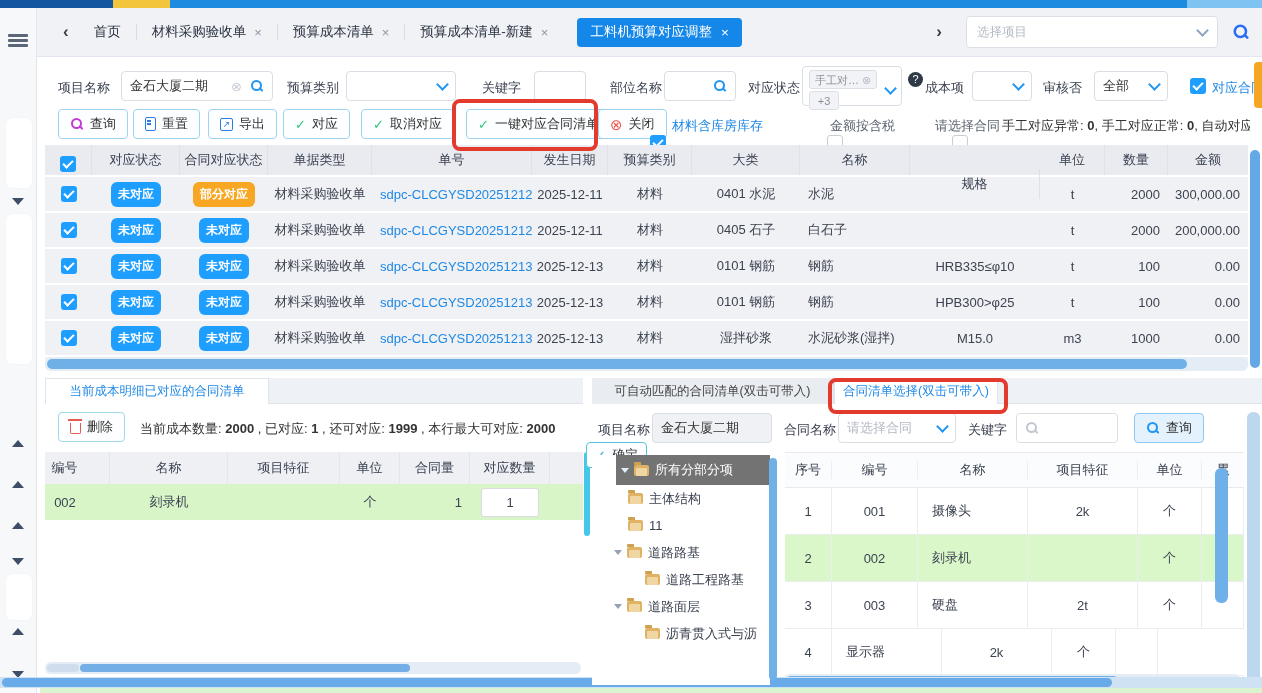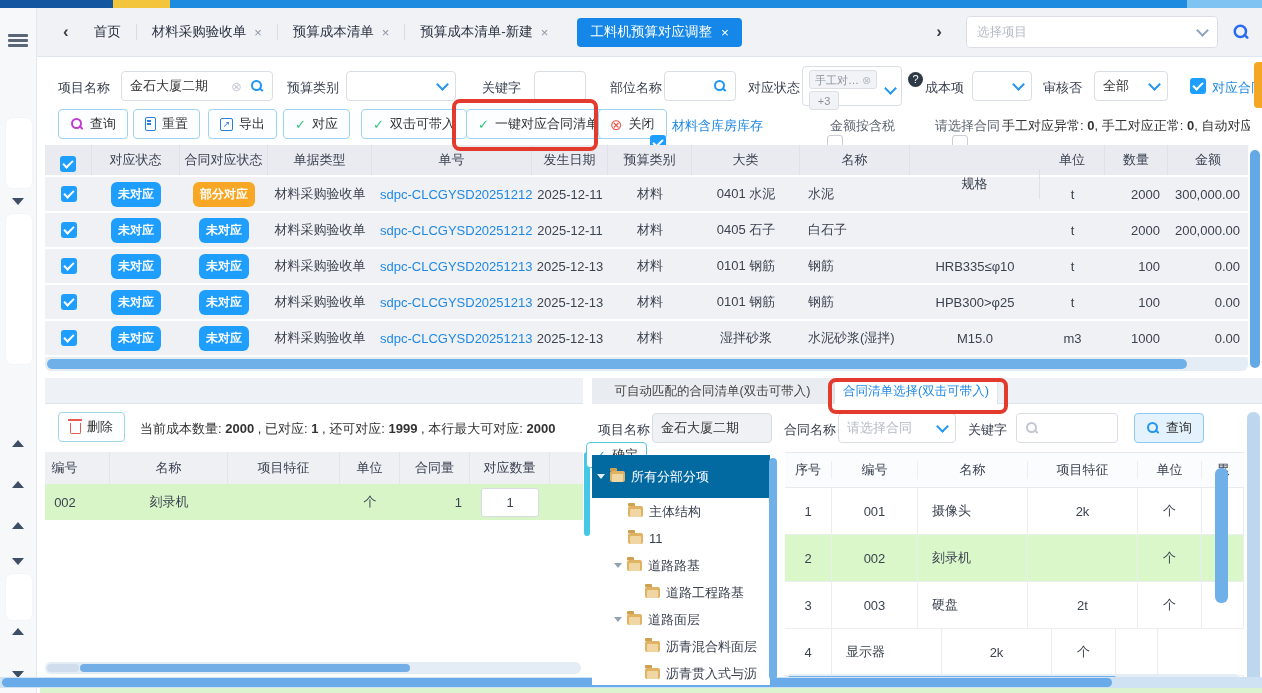--- a/index.html
+++ b/index.html
@@ -70,21 +70,21 @@
   .paneltab{position:absolute;top:378px;height:26px;display:flex;align-items:center;justify-content:center;font-size:12.5px;box-sizing:border-box;cursor:pointer;white-space:nowrap;}
   .paneltab.on{background:#fff;border:1px solid #dfe3ea;border-bottom:none;color:#1e88e5;}
   .paneltab.off2{background:#e9edf2;border-right:1px solid #dfe3ea;color:#444;}
   .ltable .thead{background:#eef0f4;height:32px;}
   .ltable .thc{height:32px;line-height:32px;border-right:1px solid #e2e6ec;}
   .lrow{display:flex;align-items:center;height:36px;background:#d8f5c8;}
   .lrow .tc{font-size:13px;}
   .qtybox{width:56px;height:27px;background:#fff;border:1px solid #d8dce2;border-radius:3px;display:flex;align-items:center;justify-content:center;font-size:13px;}
   
   .titem{display:flex;align-items:center;height:27px;font-size:13px;color:#3a4150;cursor:pointer;white-space:nowrap;}
-  .titem.sel{background:#0369a1;color:#fff;height:43px;}
+  .titem.sel{background:#737373;color:#fff;height:30px;margin-left:24px;}
   .caret{width:0;height:0;border-left:4.5px solid transparent;border-right:4.5px solid transparent;border-top:5.5px solid #93a2b4;margin-right:5px;flex:none;}
   .titem.sel .caret{border-top-color:#dff0ff;}
   .caret.none{border:none;width:9px;}
   .folder{width:15px;height:11px;background:#e0b264;border-radius:2px;position:relative;margin-right:6px;flex:none;}
   .folder::before{content:"";position:absolute;top:-3px;left:0;width:7px;height:3px;background:#cfa050;border-radius:1px 1px 0 0;}
   .folder::after{content:"";position:absolute;left:2px;top:3px;width:11px;height:8px;background:#efd6a2;border-radius:1px;}
   
   .rtable{position:absolute;left:785px;top:452px;width:459px;height:233px;overflow:hidden;background:#fff;border-top:1px solid #e8eaef;}
   .rhead{display:flex;height:34px;background:#fbfcfe;border-bottom:1px solid #e8eaef;align-items:center;}
   .rhc{font-size:13px;color:#3a4150;text-align:center;flex:none;box-sizing:border-box;border-right:1px solid #eceef2;overflow:hidden;white-space:nowrap;}
@@ -220,21 +220,21 @@
     <div class="abs btn" style="left:208px;top:109px;">
         <span class="exp">↗</span>
         <span>导出</span>
       </div>
     <div class="abs btn" style="left:283px;top:109px;">
         <span class="gcheck">✓</span>
         <span>对应</span>
       </div>
     <div class="abs btn" style="left:361px;top:109px;">
         <span class="gcheck">✓</span>
-        <span>双击可带入</span>
+        <span>取消对应</span>
       </div>
     <div class="abs btn" style="left:466px;top:109px;">
         <span class="gcheck">✓</span>
         <span>一键对应合同清单</span>
       </div>
     <div class="abs btn" style="left:598px;top:109px;">
         <span class="xcirc">⊗</span>
         <span>关闭</span>
       </div>
     <span class="abs cb" style="left:650px;top:116px;"></span>
@@ -397,20 +397,23 @@
         </div>
       </div>
   </div>
 
   <div class="sb-track" style="left:45px;top:357px;width:1203px;height:14px;"></div>
   <div class="sb-thumb" style="left:47px;top:359px;width:1140px;height:10px;"></div>
 
   <div class="sb-thumb" style="left:1250px;top:150px;width:10px;height:218px;background:#64a9e6;"></div>
 
   <div class="tabstrip" style="left:45px;width:538px;"></div>
+  <div class="paneltab on" style="left:45px;width:224px;">
+      <span>当前成本明细已对应的合同清单</span>
+    </div>
   <div class="abs btn" style="left:58px;top:412px;border-color:#9fd8e8;">
       <span class="trash"></span>
       <span>删除</span>
     </div>
   <span class="abs stats" id="leftStats" style="left:140px;top:420px;font-size:13px;color:#333;white-space:nowrap;"><span>当前成本数量: </span><span style="font-weight: 700;">2000</span><span> , 已对应: </span><span style="font-weight: 700;">1</span><span> , 还可对应: </span><span style="font-weight: 700;">1999</span><span> , 本行最大可对应: </span><span style="font-weight: 700;">2000</span></span>
 
   <div class="abs ltable" style="left:45px;top:452px;width:538px;height:70px;overflow:hidden;">
     <div style="margin-left:-25px;width:660px;">
       <div class="thead">
         <div class="thc" style="width:90px;">编号</div>
@@ -500,25 +503,20 @@
         <span>道路工程路基</span>
       </div>
       <div class="titem" style="padding-left: 22px;">
         <span class="caret"></span>
         <span class="folder"></span>
         <span>道路面层</span>
       </div>
       <div class="titem" style="padding-left: 39px;">
         <span class="caret none"></span>
         <span class="folder"></span>
-        <span>沥青混合料面层</span>
-      </div>
-      <div class="titem" style="padding-left: 39px;">
-        <span class="caret none"></span>
-        <span class="folder"></span>
         <span>沥青贯入式与沥</span>
       </div>
     </div>
   <div class="sb-thumb" style="left:769px;top:458px;width:8px;height:222px;z-index:3;"></div>
 
   <div class="rtable">
     <div class="rhead">
       <div class="rhc" style="width:47px;">序号</div>
       <div class="rhc" style="width:86px;">编号</div>
       <div class="rhc" style="width:110px;">名称</div>

